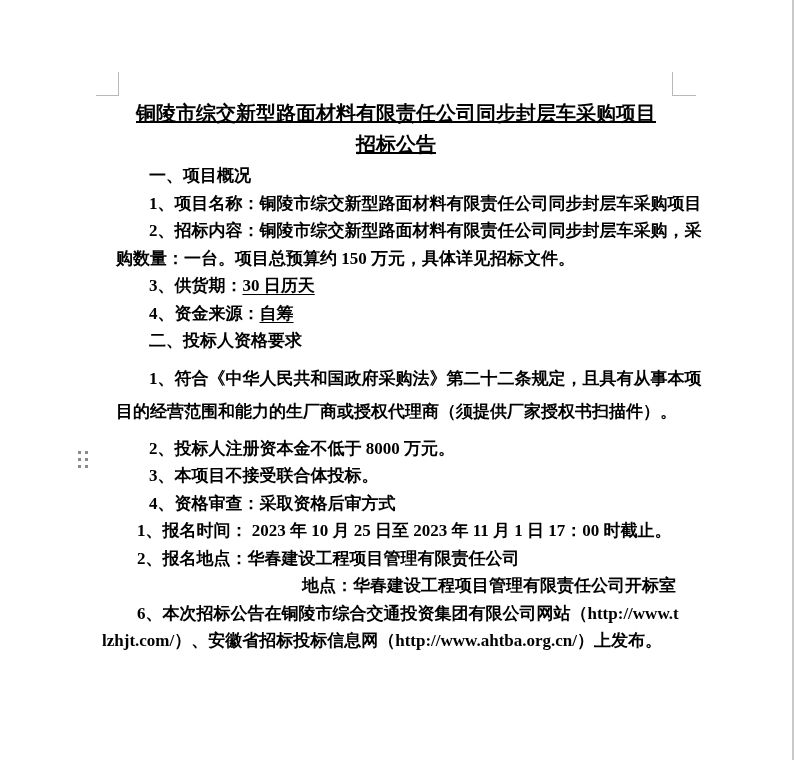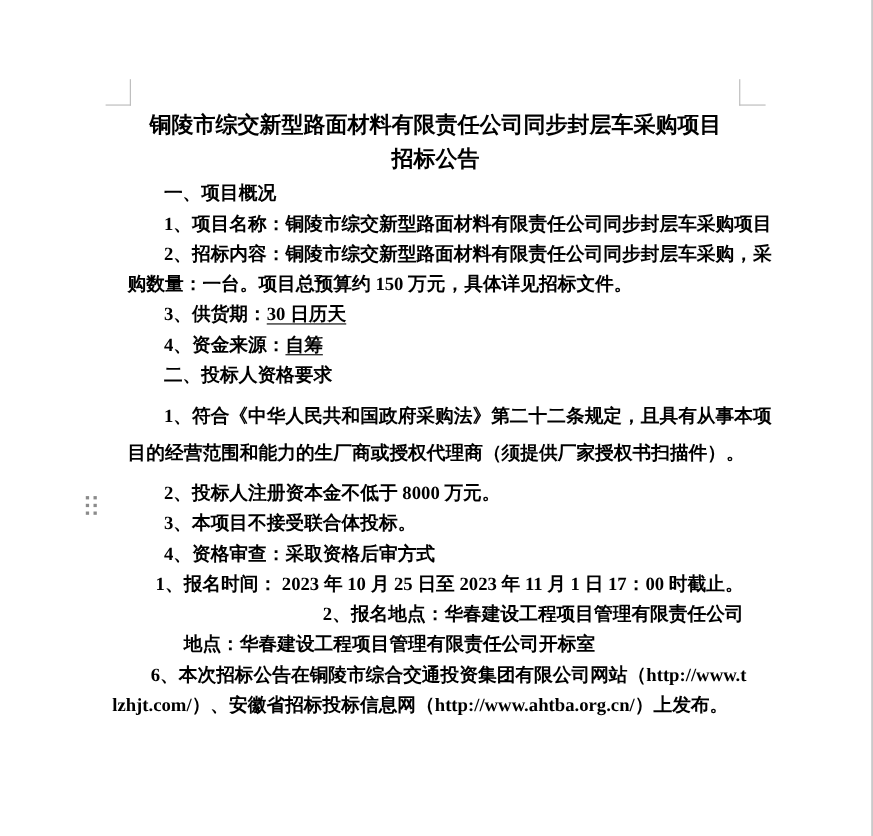--- a/index.html
+++ b/index.html
@@ -38,31 +38,32 @@
   .content {
     position:absolute; left:116px; top:95px; width:560px;
   }
   .title {
     text-align:center;
     font-family:"DejaVu Sans","Liberation Sans",sans-serif;
     font-weight:bold;
     font-size:20px;
     line-height:31px;
     padding-top:3px;
+    text-decoration:underline;
   }
   .body-text { margin-top:2px; }
   .line {
     font-size:17px;
     line-height:27.5px;
     white-space:pre;
     font-weight:bold;
   }
   .ind2 { padding-left:33px; }   
-  .ind1 { padding-left:21px;text-align:right; }   
-  .ind3 { padding-left:51px; }   
+  .ind1 { padding-left:21px; }   
+  .ind3 { padding-left:51px;text-align:right; }   
   .hang { margin-left:-14px; }   
   .loose { line-height:33px; }
   .loose-first { margin-top:7px; }
   .loose-last { margin-bottom:7px; }
   .u { text-decoration:underline; text-underline-offset:3px; }
 </style>
 </head>
 <body>
 
 <div class="page-edge"></div>

